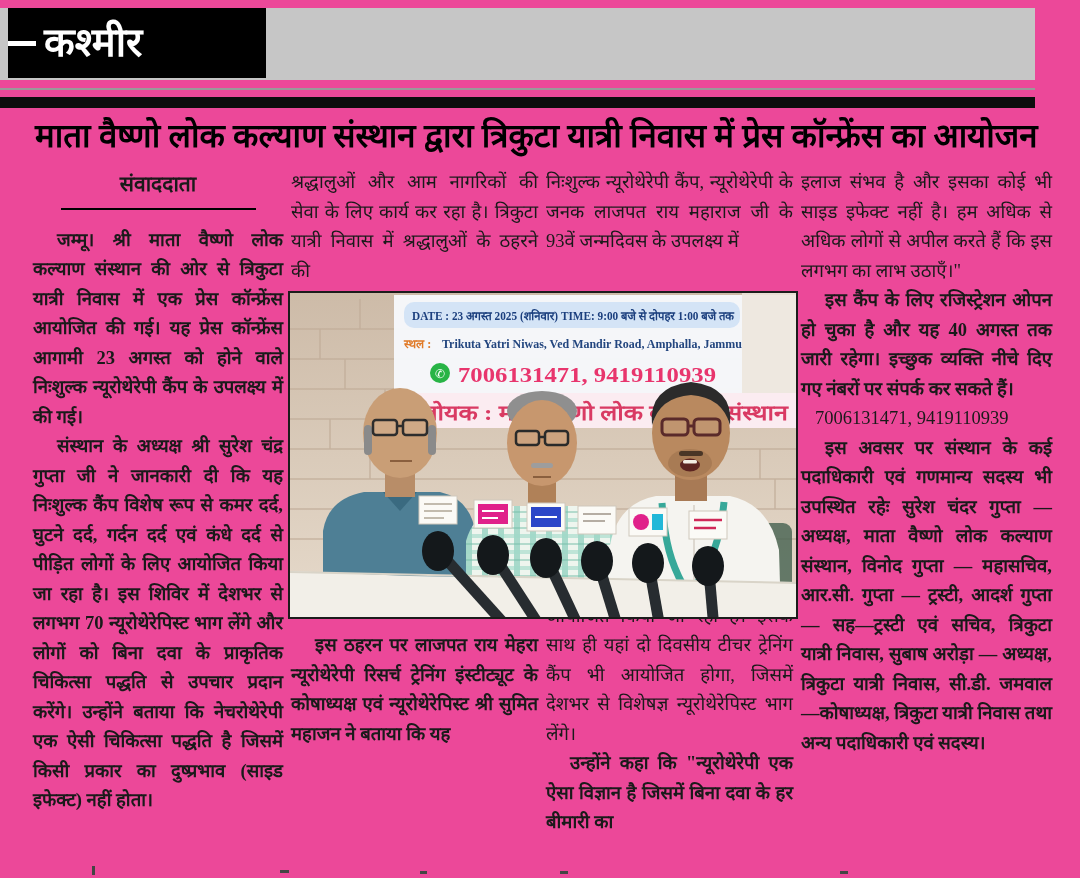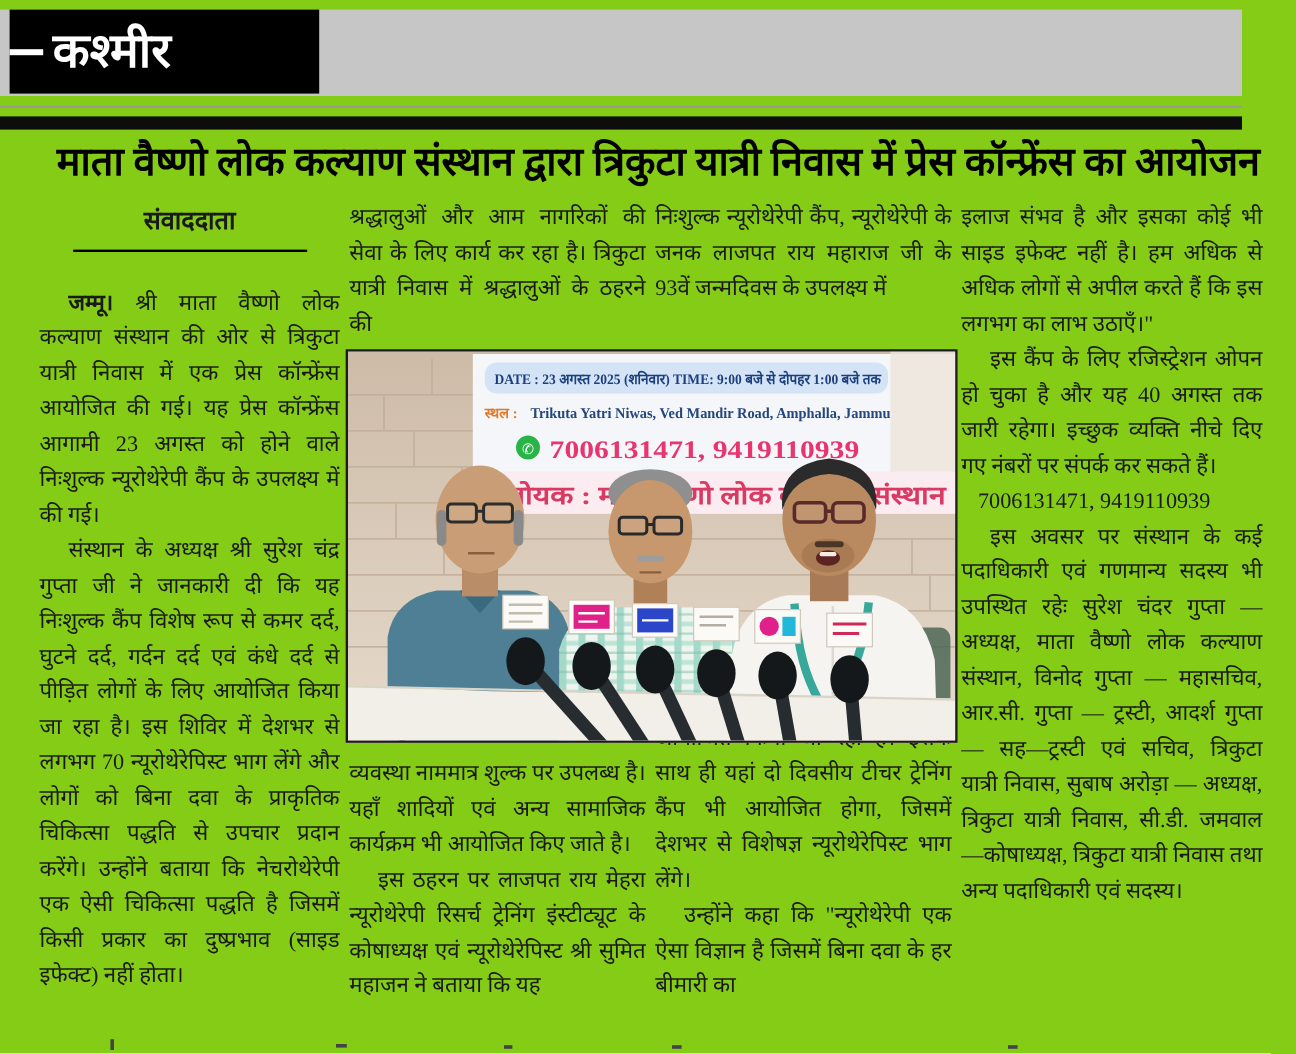--- a/index.html
+++ b/index.html
@@ -1,38 +1,38 @@
 <!DOCTYPE html>
 <html lang="hi"><head>
 <meta charset="utf-8">
 <style>
   html,body{margin:0;padding:0;background:#fff;}
-  .page{position:relative;width:1080px;height:878px;background:#84cc16;overflow:hidden;
+  .page{position:relative;width:1080px;height:878px;background:#ec4899;overflow:hidden;
         font-family:"Liberation Serif","DejaVu Serif",serif;color:#111;}
   
   .gray-bar{position:absolute;left:0;top:8px;width:1035px;height:72px;background:#c6c6c6;}
   .section-box{position:absolute;left:8px;top:0;width:258px;height:70px;background:#000;
                display:flex;align-items:center;}
   .masthead-dash{width:28px;height:5px;background:#fff;flex:0 0 auto;margin-right:8px;}
   .section-label{color:#fff;font-size:40px;font-weight:bold;line-height:1;}
   .thin-rule{position:absolute;left:0;top:88px;width:1035px;height:2px;background:#9a9a9a;}
   .thick-rule{position:absolute;left:0;top:97px;width:1035px;height:11px;background:#0d0d0d;}
   
-  .headline{position:absolute;left:35px;top:112px;width:1015px;margin:0;text-align:right;
+  .headline{position:absolute;left:35px;top:112px;width:1015px;margin:0;text-align:left;
             font-size:33px;font-weight:bold;line-height:48px;color:#000;}
   
   .col{position:absolute;top:168px;font-size:18.5px;line-height:29.5px;text-align:justify;
        color:#1a1a1a;}
   .col p{margin:0;}
-  .col p.indent{text-indent:1.3em;}
+  .col p.indent{text-indent:1.3em;font-weight:bold;}
   .col1{left:33px;width:250px;}
   .col2{left:291px;width:247px;}
   .col3{left:546px;width:247px;}
   .col4{left:801px;width:251px;}
-  .byline{display:block;width:78%;margin:2px auto 29px auto;text-align:center;
+  .byline{display:block;width:78%;margin:2px auto 16px auto;text-align:center;
           font-size:21px;font-weight:bold;border-bottom:2px solid #000;padding-bottom:8px;}
   .photo-spacer{height:345px;}
   .phones-line{padding-left:14px;text-align:left;}
   
   .photo{position:absolute;left:288px;top:291px;width:506px;height:324px;margin:0;
          border:2px solid #1c1c1c;background:#d8c9b9;}
   .photo svg{display:block;}
   
   .frag{position:absolute;background:#444;}
 </style>
@@ -54,21 +54,20 @@
 
   <div class="col col1">
     <span class="byline">संवाददाता</span>
     <p class="indent"><b>जम्मू।</b><span> श्री माता वैष्णो लोक कल्याण संस्थान की ओर से त्रिकुटा यात्री निवास में एक प्रेस कॉन्फ्रेंस आयोजित की गई। यह प्रेस कॉन्फ्रेंस आगामी 23 अगस्त को होने वाले निःशुल्क न्यूरोथेरेपी कैंप के उपलक्ष्य में की गई।</span></p>
     <p class="indent">संस्थान के अध्यक्ष श्री सुरेश चंद्र गुप्ता जी ने जानकारी दी कि यह निःशुल्क कैंप विशेष रूप से कमर दर्द, घुटने दर्द, गर्दन दर्द एवं कंधे दर्द से पीड़ित लोगों के लिए आयोजित किया जा रहा है। इस शिविर में देशभर से लगभग 70 न्यूरोथेरेपिस्ट भाग लेंगे और लोगों को बिना दवा के प्राकृतिक चिकित्सा पद्धति से उपचार प्रदान करेंगे। उन्होंने बताया कि नेचरोथेरेपी एक ऐसी चिकित्सा पद्धति है जिसमें किसी प्रकार का दुष्प्रभाव (साइड इफेक्ट) नहीं होता।</p>
   </div>
 
   <div class="col col2">
     <p>श्रद्धालुओं और आम नागरिकों की सेवा के लिए कार्य कर रहा है। त्रिकुटा यात्री निवास में श्रद्धालुओं के ठहरने की</p>
     <div class="photo-spacer"></div>
-    <p>व्यवस्था नाममात्र शुल्क पर उपलब्ध है। यहाँ शादियों एवं अन्य सामाजिक कार्यक्रम भी आयोजित किए जाते है।</p>
     <p class="indent">इस ठहरन पर लाजपत राय मेहरा न्यूरोथेरेपी रिसर्च ट्रेनिंग इंस्टीट्यूट के कोषाध्यक्ष एवं न्यूरोथेरेपिस्ट श्री सुमित महाजन ने बताया कि यह</p>
   </div>
 
   <div class="col col3">
     <p>निःशुल्क न्यूरोथेरेपी कैंप, न्यूरोथेरेपी के जनक लाजपत राय महाराज जी के 93वें जन्मदिवस के उपलक्ष्य में</p>
     <div class="photo-spacer"></div>
     <p>आयोजित किया जा रहा है। इसके साथ ही यहां दो दिवसीय टीचर ट्रेनिंग कैंप भी आयोजित होगा, जिसमें देशभर से विशेषज्ञ न्यूरोथेरेपिस्ट भाग लेंगे।</p>
     <p class="indent">उन्होंने कहा कि "न्यूरोथेरेपी एक ऐसा विज्ञान है जिसमें बिना दवा के हर बीमारी का</p>
   </div>
 

